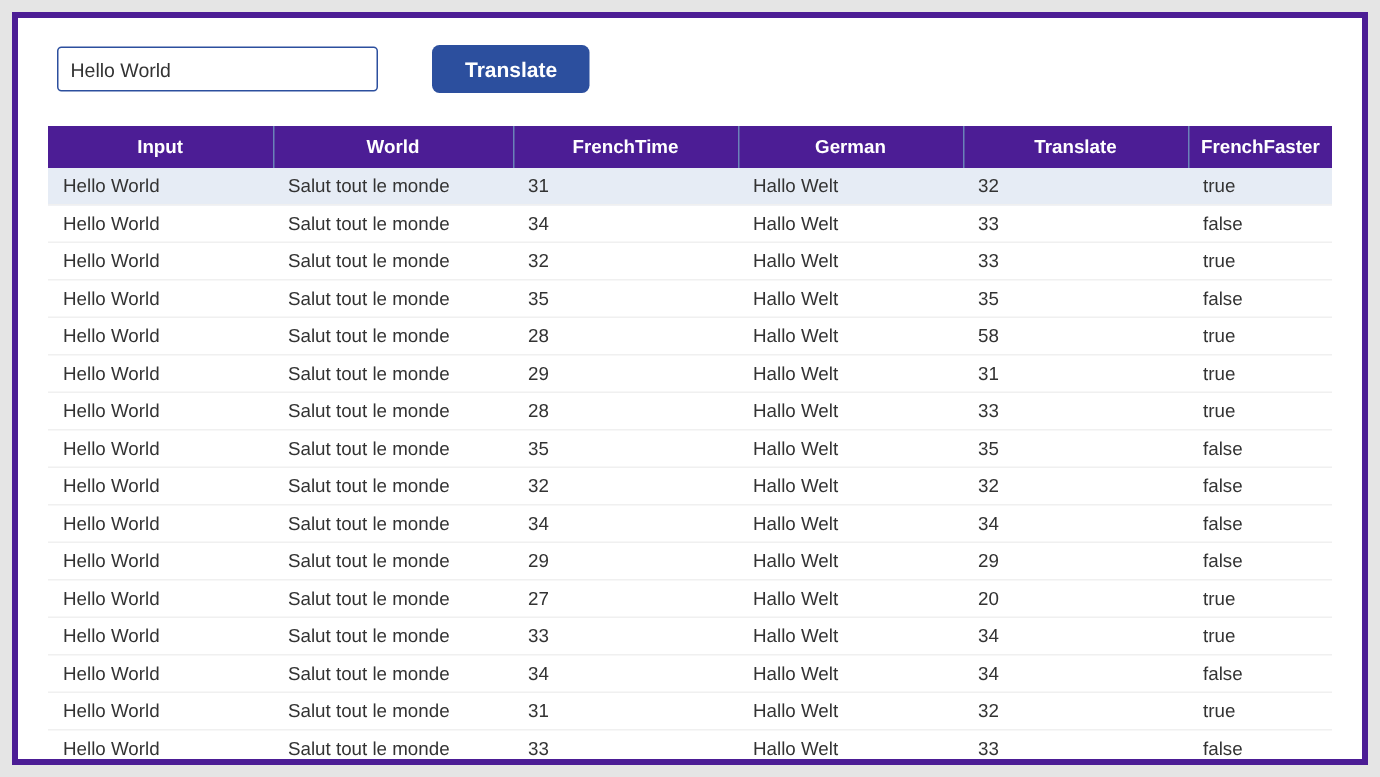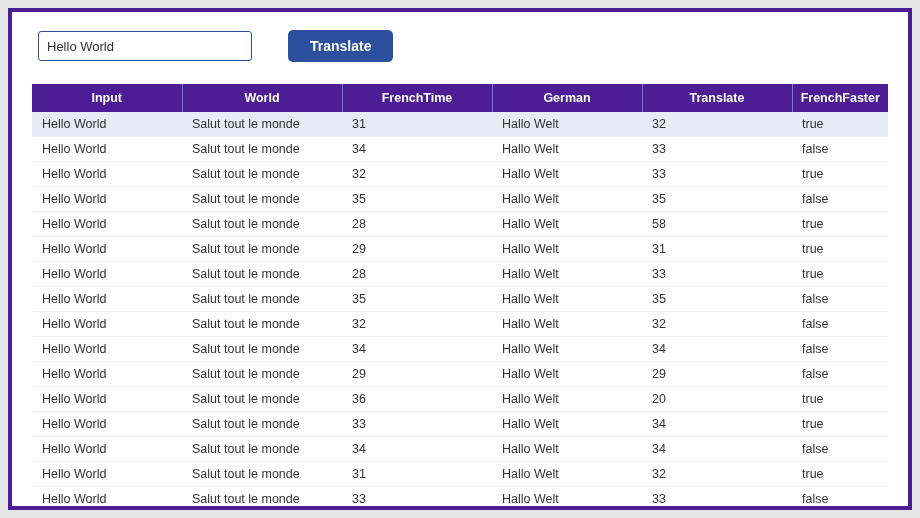--- a/index.html
+++ b/index.html
@@ -185,21 +185,21 @@
           <td>Hello World</td>
           <td>Salut tout le monde</td>
           <td>29</td>
           <td>Hallo Welt</td>
           <td>29</td>
           <td>false</td>
         </tr>
         <tr>
           <td>Hello World</td>
           <td>Salut tout le monde</td>
-          <td>36</td>
+          <td>27</td>
           <td>Hallo Welt</td>
           <td>20</td>
           <td>true</td>
         </tr>
         <tr>
           <td>Hello World</td>
           <td>Salut tout le monde</td>
           <td>33</td>
           <td>Hallo Welt</td>
           <td>34</td>

